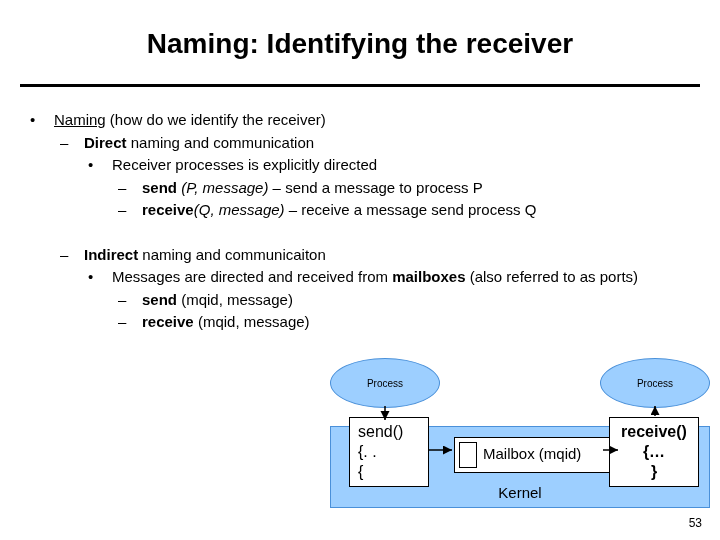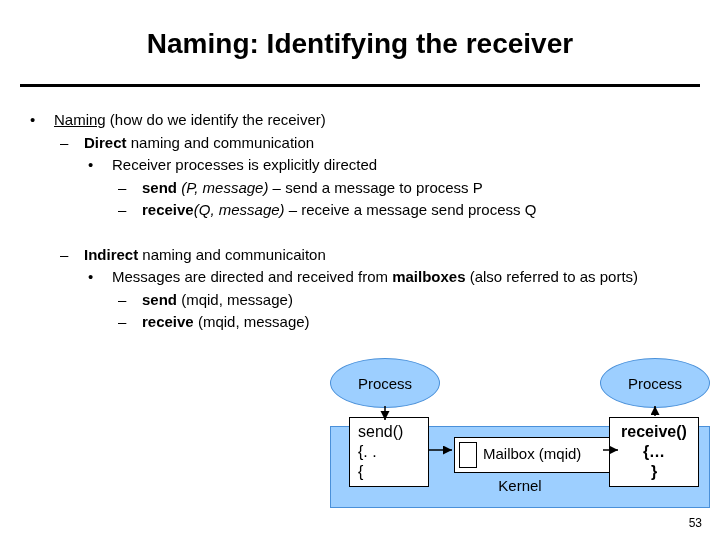--- a/index.html
+++ b/index.html
@@ -57,41 +57,41 @@
     height: 160px;
   }
   .oval {
     position: absolute;
     background: #9DCFFF;
     border: 1.5px solid #4A90D9;
     border-radius: 50%;
     display: flex;
     align-items: center;
     justify-content: center;
-    font-size: 15px;
+    font-size: 10px;
     box-sizing: border-box;
   }
   .oval.left  { left: 0;   top: 0;  width: 110px; height: 50px; }
   .oval.right { right: 0;  top: 0;  width: 110px; height: 50px; }
 
   .kernel {
     position: absolute;
     left: 0;
     top: 68px;
     width: 380px;
     height: 82px;
     background: #9DCFFF;
     border: 1.5px solid #4A90D9;
     box-sizing: border-box;
   }
   .kernel-label {
     position: absolute;
     left: 50%;
     transform: translateX(-50%);
-    bottom: 13px;
+    bottom: 6px;
     font-size: 15px;
   }
   .codebox {
     position: absolute;
     background: #fff;
     border: 1px solid #000;
     font-size: 16px;
     line-height: 1.25;
     padding: 4px 8px;
     box-sizing: border-box;

